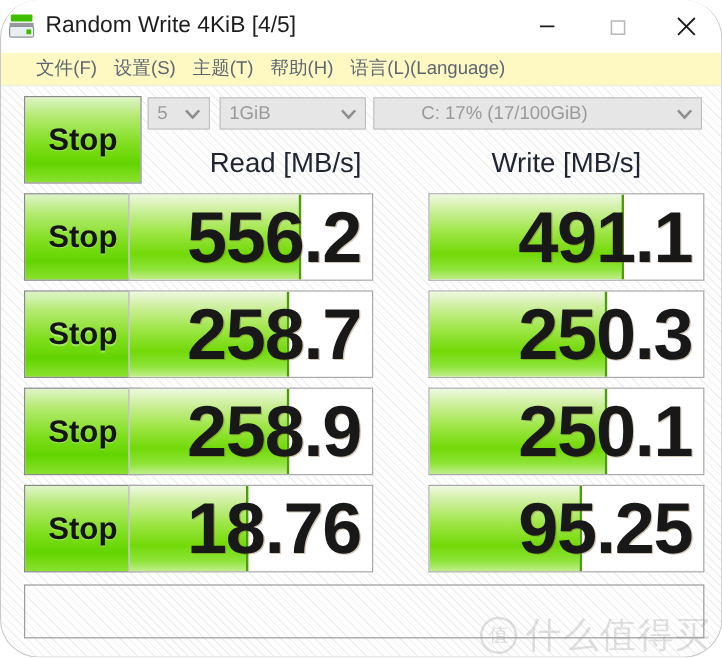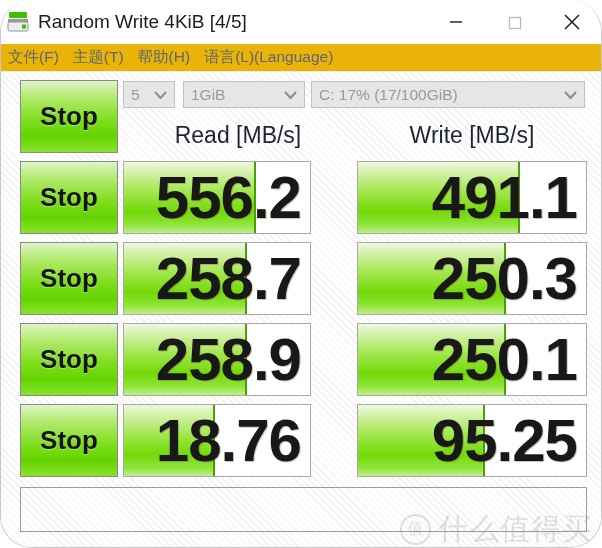--- a/index.html
+++ b/index.html
@@ -64,24 +64,24 @@
     display: flex;
     align-items: center;
     justify-content: center;
     cursor: default;
   }
   .winbtn svg { display: block; }
 
   
   #menubar {
     height: 28px;
-    background: #eab308;
-    display: flex;
-    align-items: center;
-    padding-left: 0;
+    background: #fef9c3;
+    display: flex;
+    align-items: center;
+    padding-left: 22px;
     border-bottom: 1px solid #ebebeb;
     box-sizing: border-box;
   }
   .menu-item {
     font-size: 15.5px;
     color: #5d6672;
     padding: 0 7px;
     white-space: nowrap;
     font-family: "Liberation Sans", sans-serif;
     cursor: default;
@@ -131,21 +131,21 @@
   .combo .carrow {
     position: absolute;
     right: 7px;
     top: 50%;
     transform: translateY(-50%);
     width: 13px;
     height: 9px;
   }
   #combo-count { left: 122px; width: 52px; }
   #combo-size  { left: 182px; width: 122px; }
-  #combo-drive { left: 310px; width: 274px; }
+  #combo-drive { left: 310px; width: 274px; padding-left: 32px; }
 
   
   .stop-btn {
     position: absolute;
     left: 19px;
     width: 98px;
     box-sizing: border-box;
     border: 1px solid #8a8a8a;
     background: linear-gradient(to bottom, #dff5c8 0%, #b4ea72 22%, #7ede1c 56%, #63d400 78%, #8ae22e 100%);
     display: flex;
@@ -205,21 +205,21 @@
     display: flex;
     align-items: center;
     font-size: 60px;
     font-weight: bold;
     color: #181818;
     font-family: "Liberation Sans", sans-serif;
     letter-spacing: -1px;
     text-shadow: 1px 1px 0 rgba(120,90,40,0.35);
     white-space: nowrap;
   }
-  .bar-read  { left: 122px; width: 188px; }
+  .bar-read  { left: 106px; width: 204px; }
   .bar-write { left: 356px; width: 230px; }
   .row-0 { top: 89px; }
   .row-1 { top: 170px; }
   .row-2 { top: 251px; }
   .row-3 { top: 332px; }
 
   
   #status-box {
     position: absolute;
     left: 19px;
@@ -295,20 +295,21 @@
         <svg width="24" height="24" viewBox="0 0 24 24">
           <line x1="5" y1="5" x2="19" y2="19" stroke="#1a1a1a" stroke-width="1.5"></line>
           <line x1="19" y1="5" x2="5" y2="19" stroke="#1a1a1a" stroke-width="1.5"></line>
         </svg>
       </div>
     </div>
   </div>
 
   <div id="menubar">
     <div class="menu-item">文件(F)</div>
+    <div class="menu-item">设置(S)</div>
     <div class="menu-item">主题(T)</div>
     <div class="menu-item">帮助(H)</div>
     <div class="menu-item">语言(L)(Language)</div>
   </div>
 
   <div id="main">
 
     <div id="toolbar-row">
 
       <div class="combo" id="combo-count">

